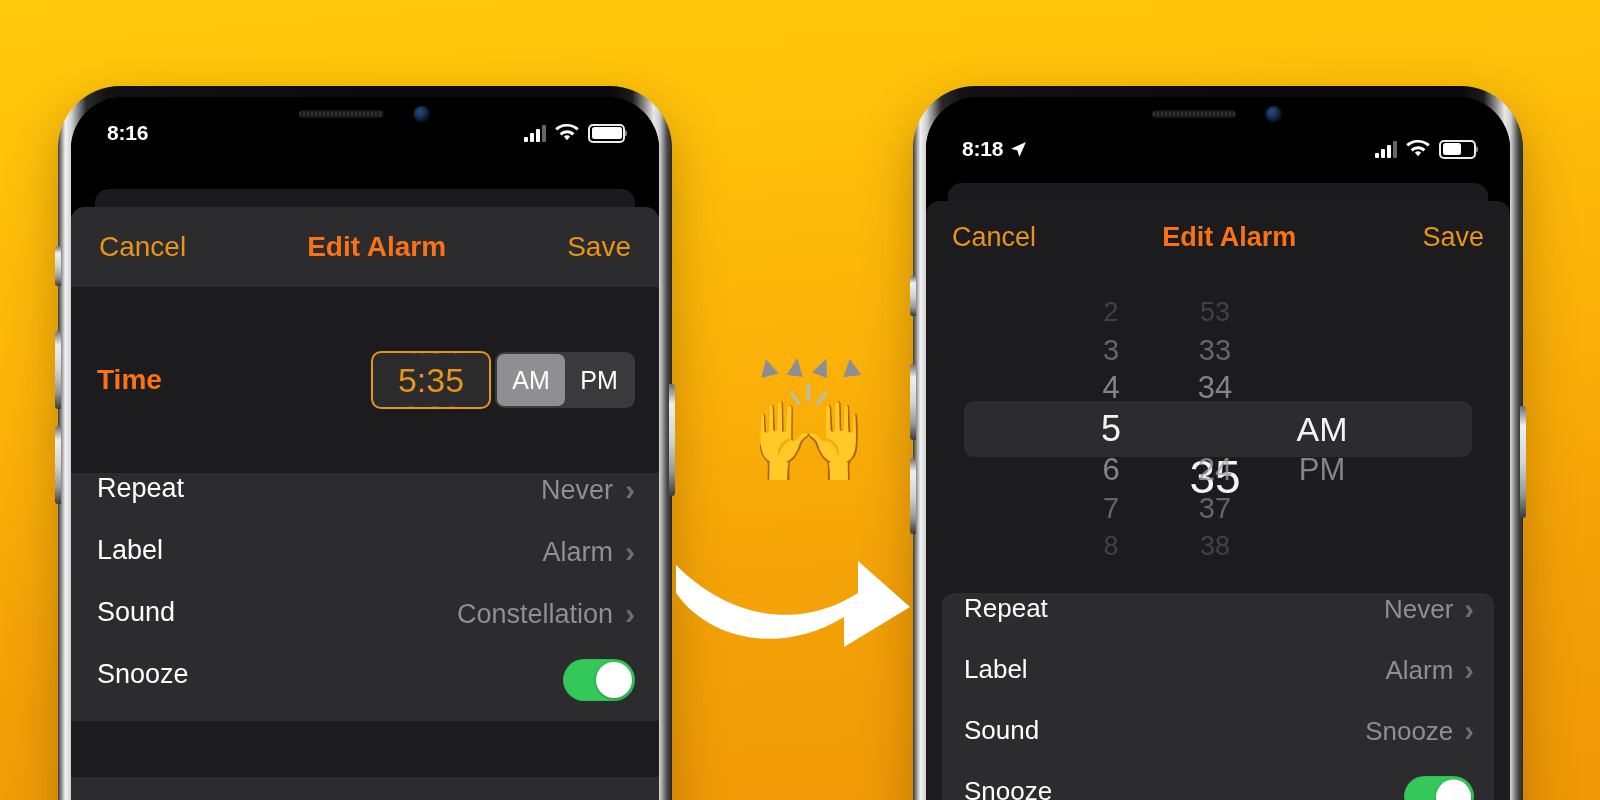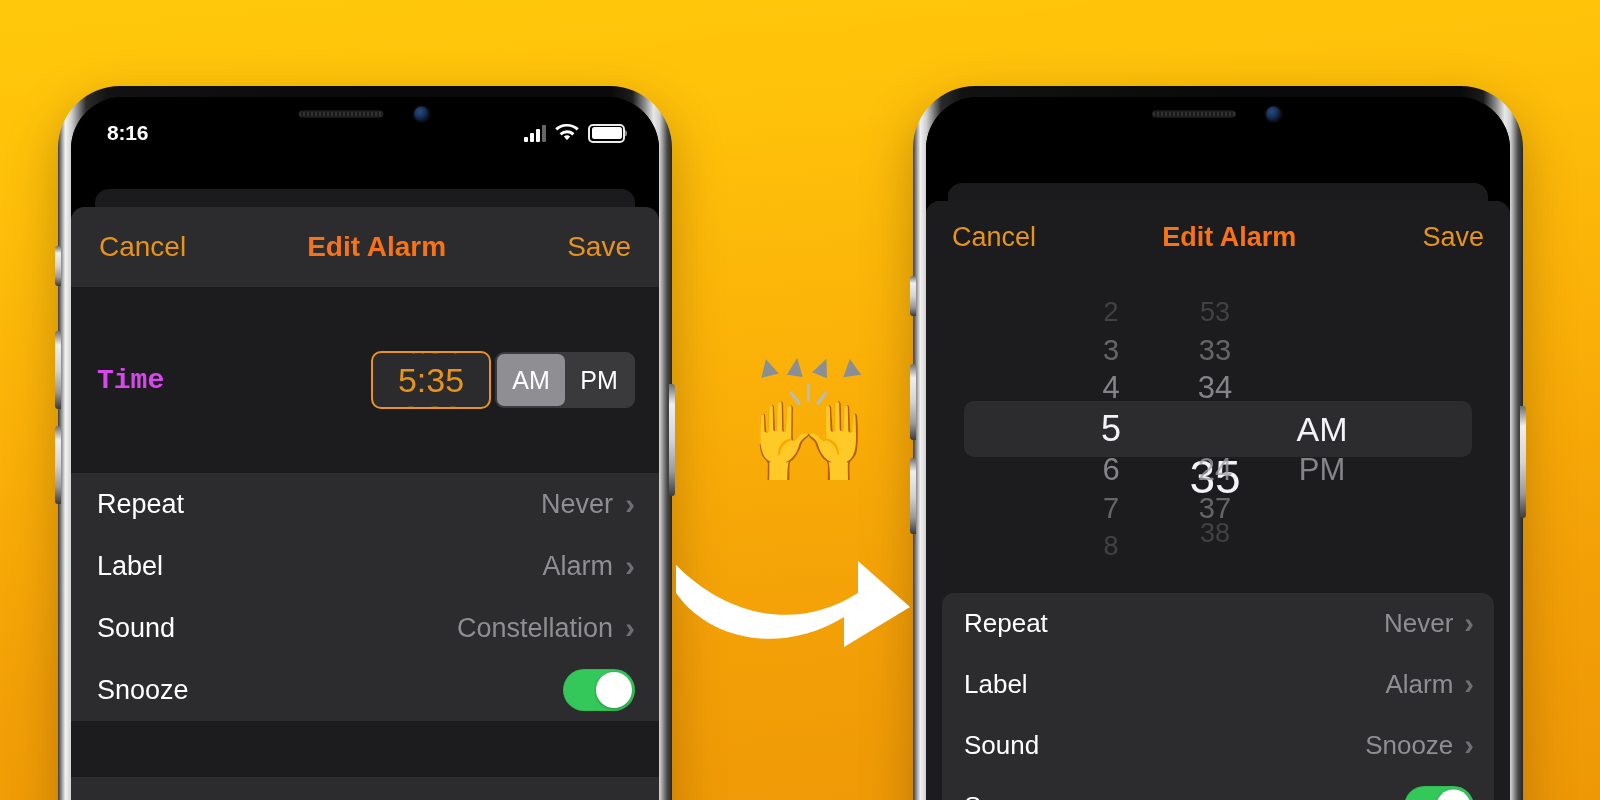--- a/index.html
+++ b/index.html
@@ -95,21 +95,21 @@
     display:flex; align-items:center; justify-content:space-between;
     background:#2C2C2E;
   }
   .nav-btn { color:#E8941A; font-weight:400; cursor:pointer; }
   .nav-title { color:#f97316; font-weight:700; }
 
   .sheet-body { background:#1C1C1E; position:relative; }
 
   
   .time-row { display:flex; align-items:center; justify-content:space-between; }
-  .time-label { color:#d946ef; font-weight:700;font-family:Liberation Mono, monospace; }
+  .time-label { color:#f97316; font-weight:700; }
   .time-ctrls { display:flex; align-items:center; }
   .time-field {
     background:#2B2B2D; border:2px solid #E8941A; border-radius:10px;
     color:#E8941A; font-weight:400; text-align:center;
     display:flex; align-items:center; justify-content:center;
     position:relative; overflow:hidden;
   }
   .ghost { position:absolute; left:0; right:0; text-align:center; color:#6a4e12; }
   .seg {
     display:flex; background:#3A3A3C; border-radius:9px; padding:2px;
@@ -117,21 +117,21 @@
   .seg div {
     display:flex; align-items:center; justify-content:center; color:#fff;
     border-radius:7px;
   }
   .seg div.on { background:#8E8E93; }
 
   
   .list { background:#2C2C2E; overflow:hidden; }
   .list.rounded { border-radius:12px; }
   .row {
-    display:flex; align-items:center; justify-content:space-between;
+    display:flex; align-items:flex-start; justify-content:space-between;
     position:relative;
   }
   .row + .row::before {
     content:""; position:absolute; top:0; right:0; height:1px; background:#3A3A3C;
   }
   .row-label { color:#fff; }
   .row-right { display:flex; align-items:center; color:#8E8E93; }
   .chev { color:#6E6E73; font-weight:700; }
   .toggle {
     background:#34C759; border-radius:999px; position:relative;
@@ -273,20 +273,44 @@
   <div class="btn-side right" style="top:320px; height:112px;"></div>
 
   <div class="phone-inner">
     <div class="screen">
 
       <div class="notch" style="width:218px; height:34px;">
         <div class="speaker" style="width:84px;"></div>
         <div class="camera"></div>
       </div>
 
+      <div class="statusbar" style="top:40px; padding:0 34px 0 36px; font-size:21px;">
+        <div class="sb-left">
+          <span>8:18</span>
+          <svg class="loc-arrow" width="17" height="17" viewBox="0 0 16 16">
+            <path d="M15 1 1 7.2l6 1.8 1.8 6z" fill="#fff"></path>
+          </svg>
+        </div>
+        <div class="sb-right">
+          <span class="bars">
+            <i style="height:5px"></i>
+              <i style="height:9px"></i>
+              <i style="height:13px"></i>
+              <i style="height:17px;opacity:.4"></i>
+          </span>
+          <svg class="wifi" width="24" height="18" viewBox="0 0 24 18">
+            <path d="M12 16.2 8.9 12.6a4.6 4.6 0 0 1 6.2 0z" fill="#fff"></path>
+            <path d="M12 9.3c-2 0-3.9.75-5.3 2.1L4.6 9.2A10.8 10.8 0 0 1 12 6.2c2.9 0 5.5 1.12 7.4 3l-2.1 2.2A7.5 7.5 0 0 0 12 9.3z" fill="#fff"></path>
+            <path d="M12 2.6c-3.8 0-7.2 1.5-9.7 3.9L.2 4.3A16.9 16.9 0 0 1 12 0c4.6 0 8.8 1.8 11.8 4.3l-2.1 2.2A13.7 13.7 0 0 0 12 2.6z" fill="#fff"></path>
+          </svg>
+          <span class="batt" style="width:37px; height:19px;">
+            <span class="batt-fill" style="width:18px;"></span>
+          </span>
+        </div>
+      </div>
 
       <div class="behind-card" style="left:22px; right:22px; top:86px; height:60px;"></div>
 
       <div class="sheet" style="top:104px;">
 
         <div class="navbar" style="height:72px; padding:0 26px; font-size:27px; background:#1C1C1E;">
           <span class="nav-btn">Cancel</span>
           <span class="nav-title">Edit Alarm</span>
           <span class="nav-btn">Save</span>
         </div>
@@ -308,21 +332,21 @@
                 <span class="pick-item" style="top:248px; height:38px; font-size:27px; opacity:.28;">8</span>
               </div>
 
               <div class="pick-col" style="width:104px;">
                 <span class="pick-item" style="top:14px;  height:38px; font-size:27px; opacity:.28;">53</span>
                 <span class="pick-item" style="top:52px;  height:38px; font-size:29px; opacity:.55;">33</span>
                 <span class="pick-item" style="top:90px;  height:38px; font-size:31px; opacity:.78;">34</span>
                 <span class="pick-item sel" style="top:128px; height:44px; font-size:46px;margin-top:48px;">35</span>
                 <span class="pick-item" style="top:172px; height:38px; font-size:31px; opacity:.78;">24</span>
                 <span class="pick-item" style="top:210px; height:38px; font-size:29px; opacity:.55;">37</span>
-                <span class="pick-item" style="top:235px; height:38px; font-size:27px; opacity:.28;">38</span>
+                <span class="pick-item" style="top:248px; height:38px; font-size:27px; opacity:.28;">38</span>
               </div>
 
               <div class="pick-col" style="width:110px;">
                 <span class="pick-item sel" style="top:128px; height:44px; font-size:34px;">AM</span>
                 <span class="pick-item" style="top:172px; height:38px; font-size:31px; opacity:.78;">PM</span>
               </div>
 
             </div>
           </div>
 

